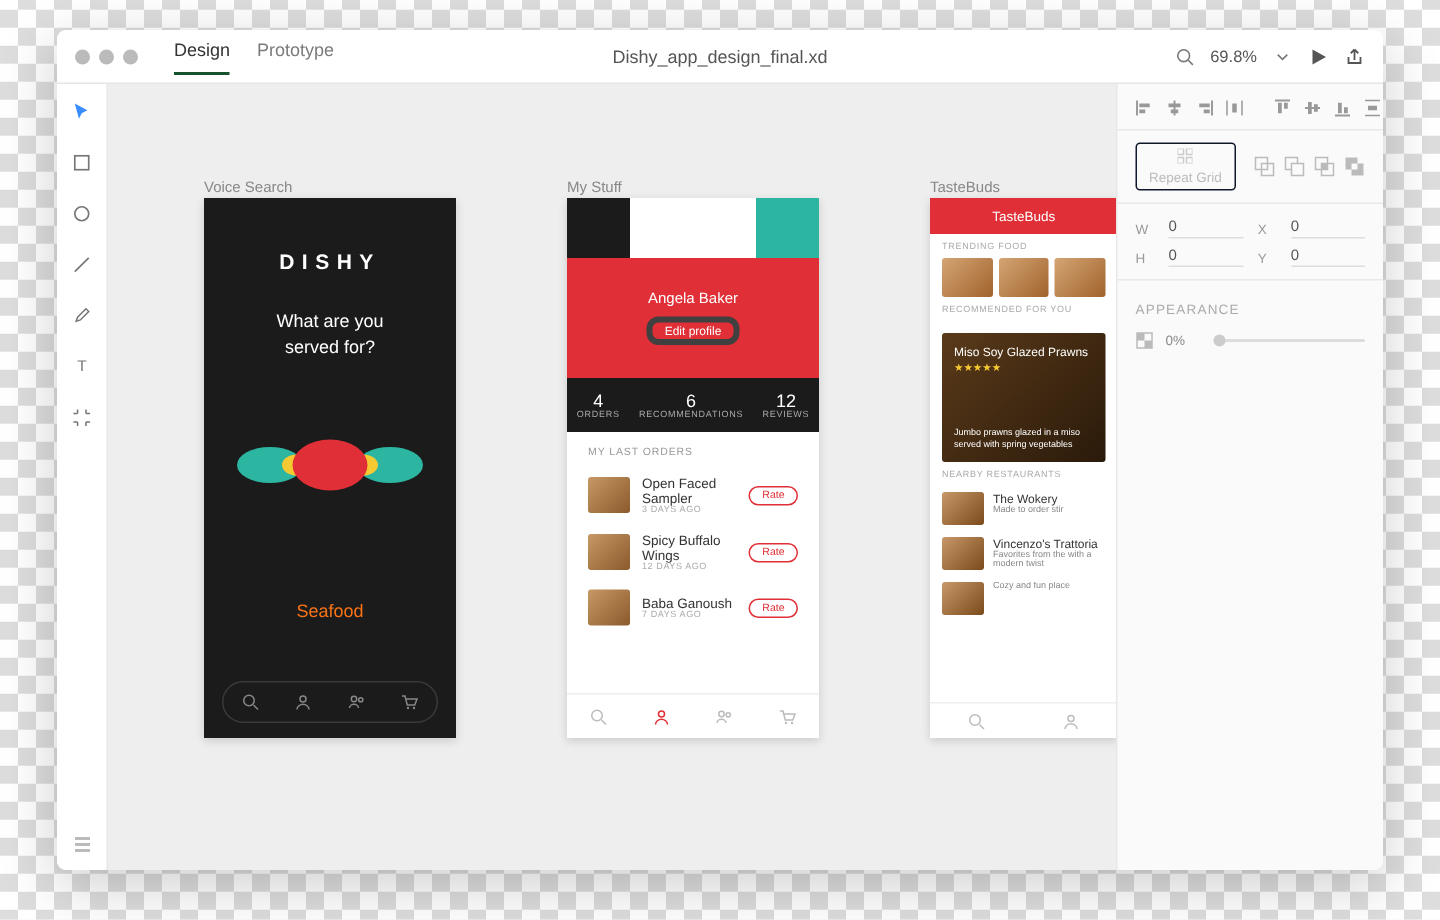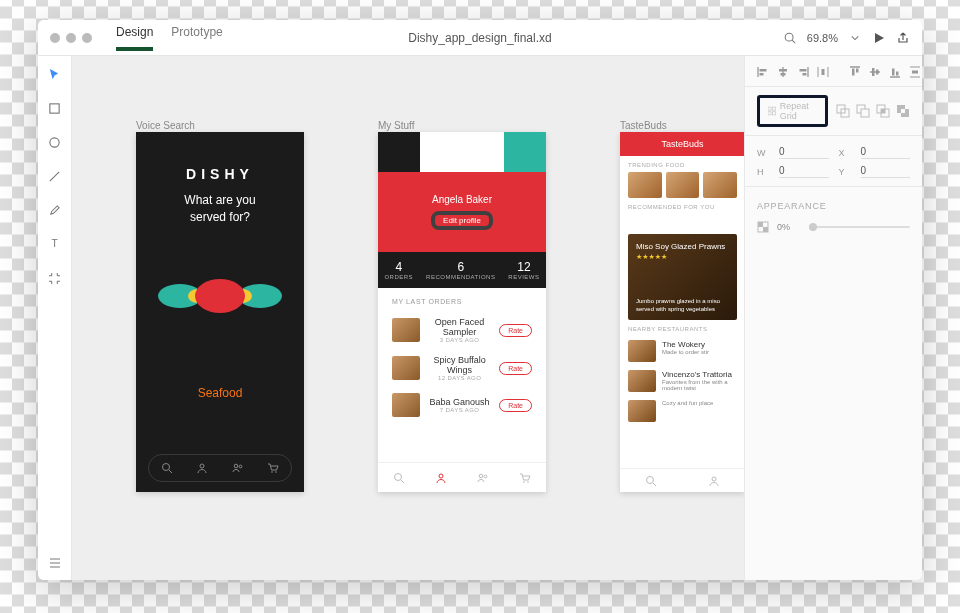--- a/index.html
+++ b/index.html
@@ -6,21 +6,21 @@
 
 body { width: 960px; height: 613px; background: repeating-conic-gradient(#ddd 0% 25%, #fff 0% 50%) 50% / 24px 24px; overflow: hidden; }
 
 .window { position: absolute; left: 38px; top: 20px; width: 884px; height: 560px; background: #fafafa; border-radius: 6px; box-shadow: 0 10px 40px rgba(0,0,0,.2); display: flex; flex-direction: column; overflow: hidden; }
 
 .titlebar { height: 36px; display: flex; align-items: center; padding: 0 12px; border-bottom: 1px solid #e5e5e5; background: #fff; }
 .traffic { display: flex; gap: 6px; }
 .traffic span { width: 10px; height: 10px; border-radius: 50%; background: #bbb; }
 .mode-tabs { margin-left: 24px; display: flex; gap: 18px; font-size: 12px; }
 .mode-tab { padding-bottom: 8px; color: #7b7b7b; cursor: pointer; }
-.mode-tab.active { color: #333; border-bottom: 4px solid #14532d; }
+.mode-tab.active { color: #333; border-bottom: 2px solid #14532d; }
 .filename { position: absolute; left: 50%; transform: translateX(-50%); font-size: 12px; color: #555; }
 .tbar-right { margin-left: auto; display: flex; align-items: center; gap: 10px; color: #555; font-size: 11px; }
 .ticon { width: 14px; height: 14px; display: flex; align-items: center; justify-content: center; }
 
 .workspace { flex: 1; display: flex; overflow: hidden; }
 
 .ltools { width: 34px; background: #fff; border-right: 1px solid #e8e8e8; display: flex; flex-direction: column; align-items: center; padding-top: 10px; gap: 18px; }
 .ltool { width: 16px; height: 16px; display: flex; align-items: center; justify-content: center; color: #666; cursor: pointer; }
 .ltool.sel { color: #3a8dff; }
 .ltools-spacer { flex: 1; }
@@ -32,21 +32,21 @@
 .ab2-label { left: 306px; top: 64px; }
 .ab3-label { left: 548px; top: 64px; }
 
 .artboard { position: absolute; top: 76px; width: 168px; height: 360px; background: #fff; box-shadow: 0 2px 6px rgba(0,0,0,.15); overflow: hidden; }
 .ab1 { left: 64px; background: #1b1b1b; }
 .ab2 { left: 306px; }
 .ab3 { left: 548px; width: 125px; }
 
 
 .ab1 .brand { text-align: center; color: #fff; margin-top: 34px; letter-spacing: 5px; font-size: 14px; font-weight: 600; }
-.ab1 .prompt { text-align: center; color: #fff; font-size: 12px; margin-top: 10px; line-height: 1.4; }
+.ab1 .prompt { text-align: center; color: #fff; font-size: 12px; margin-top: 24px; line-height: 1.4; }
 .voicewave { position: relative; margin: 40px auto 0; width: 160px; height: 60px; }
 .blob { position: absolute; border-radius: 50%; }
 .blob.teal1 { width: 44px; height: 24px; background: #2cb5a0; left: 18px; top: 18px; }
 .blob.teal2 { width: 44px; height: 24px; background: #2cb5a0; right: 18px; top: 18px; }
 .blob.red { width: 50px; height: 34px; background: #e02f36; left: 55px; top: 13px; }
 .blob.yellow { width: 20px; height: 14px; background: #f5c932; left: 48px; top: 23px; }
 .blob.yellow2 { width: 20px; height: 14px; background: #f5c932; right: 48px; top: 23px; }
 .listening { text-align: center; color: #f97316; font-size: 12px; margin-top: 60px; }
 .ab-nav { position: absolute; bottom: 10px; left: 12px; right: 12px; height: 28px; border: 1px solid #444; border-radius: 14px; display: flex; align-items: center; justify-content: space-around; }
 .ab1 .ab-nav { border-color: #3a3a3a; }
@@ -61,52 +61,52 @@
 .profile-name { font-size: 10px; }
 .edit-btn { font-size: 8px; border: 4px solid #404040; border-radius: 8px; padding: 1px 8px; }
 .stats { background: #1b1b1b; color: #fff; display: flex; justify-content: space-around; padding: 8px 0; }
 .stat { text-align: center; }
 .stat .num { font-size: 12px; }
 .stat .lbl { font-size: 6px; letter-spacing: .5px; color: #aaa; }
 .section-h { font-size: 7px; color: #999; letter-spacing: .6px; padding: 10px 14px 6px; }
 .orders { padding: 0 14px; }
 .order { display: flex; align-items: center; gap: 8px; padding: 6px 0; }
 .othumb { width: 28px; height: 24px; background: linear-gradient(135deg,#c89866,#8b5a2b); border-radius: 2px; }
-.oinfo { flex: 1; text-align: center; }
+.oinfo { flex: 1; }
 .oname { font-size: 9px; color: #333; }
 .oage { font-size: 6px; color: #aaa; letter-spacing: .4px; }
 .rate-btn { font-size: 7px; color: #e02f36; border: 1px solid #e02f36; border-radius: 8px; padding: 2px 8px; }
 .ab2 .ab-nav { background: #fff; border-color: #eee; bottom: 0; left: 0; right: 0; border-radius: 0; border-width: 1px 0 0 0; height: 30px; }
 
 
 .ab3 .hdr { background: #e02f36; color: #fff; height: 24px; display: flex; align-items: center; justify-content: center; font-size: 9px; }
 .ab3 .st { font-size: 6px; color: #aaa; letter-spacing: .5px; padding: 6px 8px 4px; }
 .thumb-row { display: flex; gap: 4px; padding: 0 8px; }
 .thumb-row .th { width: 34px; height: 26px; background: linear-gradient(135deg,#d4a574,#a0632c); border-radius: 2px; }
-.feature { margin: 20px 8px 0; height: 86px; background: linear-gradient(135deg,#5a3a1a,#2a1a0a); border-radius: 2px; color: #fff; padding: 8px; position: relative; }
+.feature { margin: 8px 8px 0; height: 86px; background: linear-gradient(135deg,#5a3a1a,#2a1a0a); border-radius: 2px; color: #fff; padding: 8px; position: relative; }
 .feature .ft { font-size: 8px; }
 .feature .stars { color: #f5c932; font-size: 7px; margin-top: 2px; }
 .feature .fd { font-size: 6px; position: absolute; bottom: 6px; left: 8px; right: 8px; line-height: 1.3; }
 .nearby { padding: 0 8px; }
 .nr { display: flex; gap: 6px; padding: 4px 0; }
 .nth { width: 28px; height: 22px; background: linear-gradient(135deg,#c8986a,#7a4a1a); border-radius: 2px; flex-shrink: 0; }
 .nin { flex: 1; overflow: hidden; }
 .nn { font-size: 8px; color: #333; }
 .nd { font-size: 6px; color: #888; }
 .ab3 .ab-nav { border-color: #eee; border-radius: 0; border-width: 1px 0 0 0; left: 0; right: 0; bottom: 0; height: 24px; }
 
 
 .rpanel { width: 178px; background: #fafafa; border-left: 1px solid #e8e8e8; padding: 10px 12px; font-size: 10px; color: #777; }
 .align-row { display: flex; gap: 10px; margin-bottom: 8px; justify-content: space-between; }
 .align-row .sep { width: 1px; background: #ddd; }
 .ag { display: flex; gap: 8px; }
 .ai { width: 12px; height: 12px; }
 .rpanel hr { border: none; border-top: 1px solid #e8e8e8; margin: 8px -12px; }
 .repeat-row { display: flex; align-items: center; gap: 8px; }
-.repeat-btn { border: 3px solid #0f172a; border-radius: 3px; padding: 3px 8px; font-size: 9px; color: #bbb; display: flex; align-items: center; gap: 4px; }
+.repeat-btn { border: 1px solid #0f172a; border-radius: 3px; padding: 3px 8px; font-size: 9px; color: #bbb; display: flex; align-items: center; gap: 4px; flex-direction: column; }
 .path-ops { display: flex; gap: 6px; margin-left: auto; }
 .pop { width: 14px; height: 14px; }
 .dims { display: grid; grid-template-columns: 12px 1fr 12px 1fr; gap: 6px 10px; align-items: center; margin-top: 10px; }
 .dims .dl { color: #999; font-size: 9px; }
 .dims .dv { border-bottom: 1px solid #ddd; font-size: 10px; color: #555; padding-bottom: 1px; }
 .appearance-h { font-size: 9px; letter-spacing: .8px; color: #aaa; margin: 14px 0 10px; }
 .opacity-row { display: flex; align-items: center; gap: 8px; }
 .op-ic { width: 12px; height: 12px; }
 .op-val { font-size: 9px; color: #888; width: 24px; }
 .slider { flex: 1; height: 2px; background: #ddd; border-radius: 1px; position: relative; }

